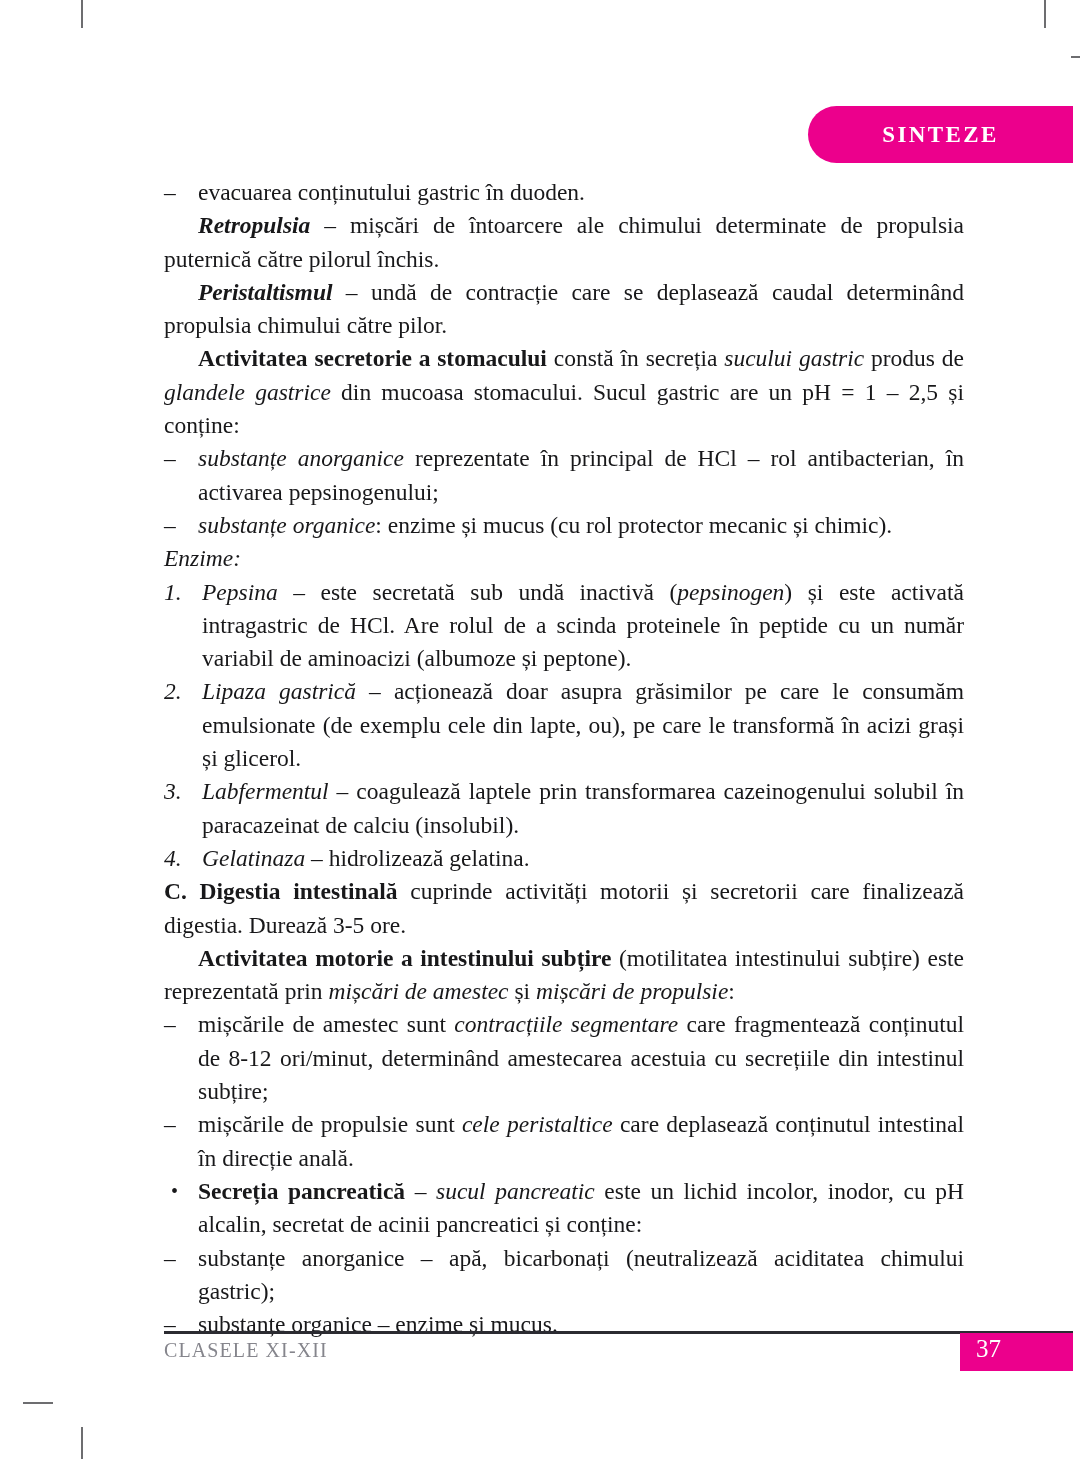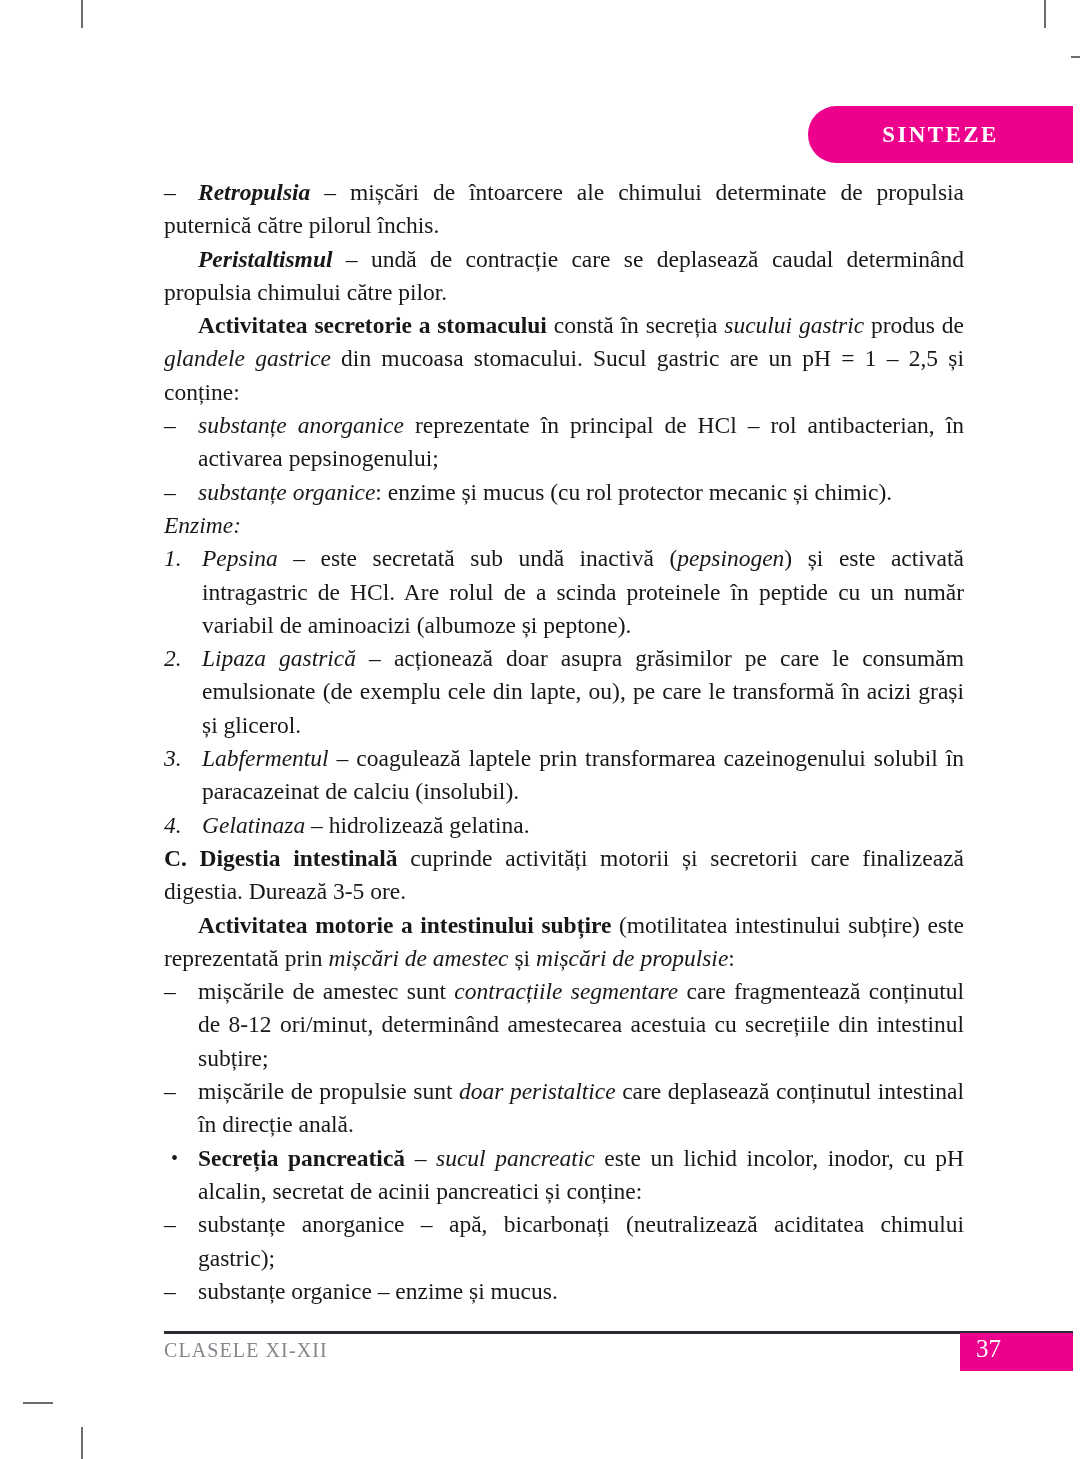--- a/index.html
+++ b/index.html
@@ -165,21 +165,21 @@
   <div class="crop h crop-bl-h"></div>
   <div class="crop v crop-bl-v"></div>
 
   <div class="header-tab">
     <span class="header-tab-label">SINTEZE</span>
   </div>
 
   <div class="content">
 
     <p class="item-dash">
-      <span class="marker">–</span>
+      <span class="marker">–</span><span>evacuarea conținutului gastric în duoden.</span>
     </p>
 
     <p class="para-indent">
       <span class="bi">Retropulsia</span><span> – mișcări de întoarcere ale chimului determinate de propulsia puternică către pilorul închis.</span>
     </p>
 
     <p class="para-indent">
       <span class="bi">Peristaltismul</span><span> – undă de contracție care se deplasează caudal determinând propulsia chimului către pilor.</span>
     </p>
 
@@ -219,21 +219,21 @@
 
     <p class="para-indent">
       <b>Activitatea motorie a intestinului subțire</b><span> (motilitatea intestinului subțire) este reprezentată prin </span><i>mișcări de amestec</i><span> și </span><i>mișcări de propulsie</i><span>:</span>
     </p>
 
     <p class="item-dash">
       <span class="marker">–</span><span>mișcările de amestec sunt </span><i>contracțiile segmentare</i><span> care fragmentează conținutul de 8-12 ori/minut, determinând amestecarea acestuia cu secrețiile din intestinul subțire;</span>
     </p>
 
     <p class="item-dash">
-      <span class="marker">–</span><span>mișcările de propulsie sunt </span><i>doar peristaltice</i><span> care deplasează conținutul intestinal în direcție anală.</span>
+      <span class="marker">–</span><span>mișcările de propulsie sunt </span><i>cele peristaltice</i><span> care deplasează conținutul intestinal în direcție anală.</span>
     </p>
 
 
     <p class="item-bullet">
       <span class="marker">•</span><b>Secreția pancreatică</b><span> – </span><i>sucul pancreatic</i><span> este un lichid incolor, inodor, cu pH alcalin, secretat de acinii pancreatici și conține:</span>
     </p>
 
     <p class="item-dash">
       <span class="marker">–</span><span>substanțe anorganice – apă, bicarbonați (neutralizează aciditatea chimului gastric);</span>
     </p>

